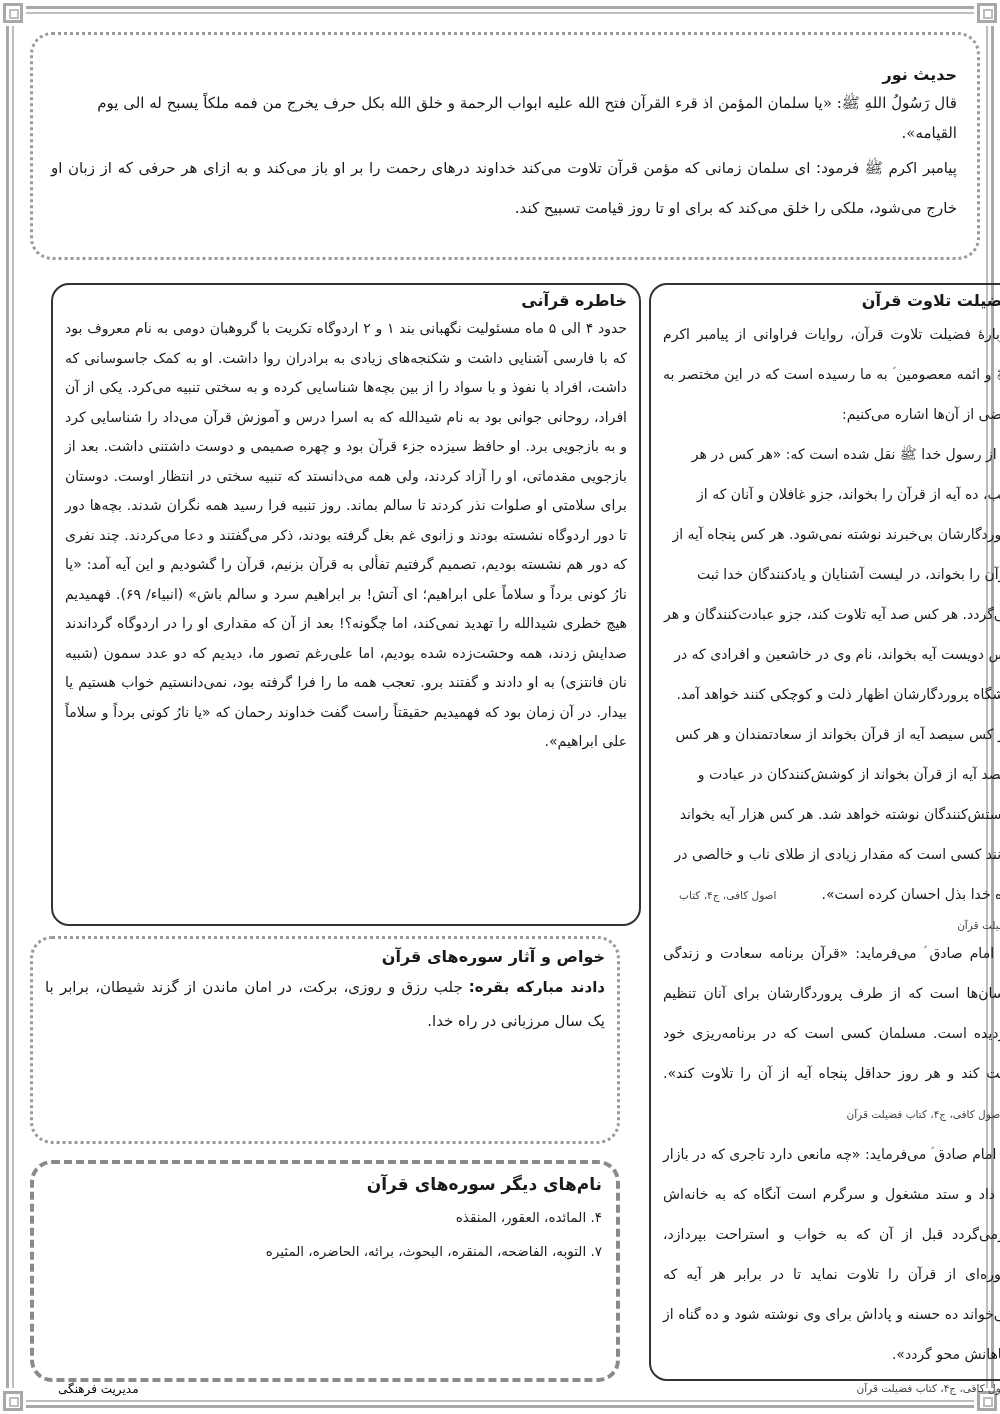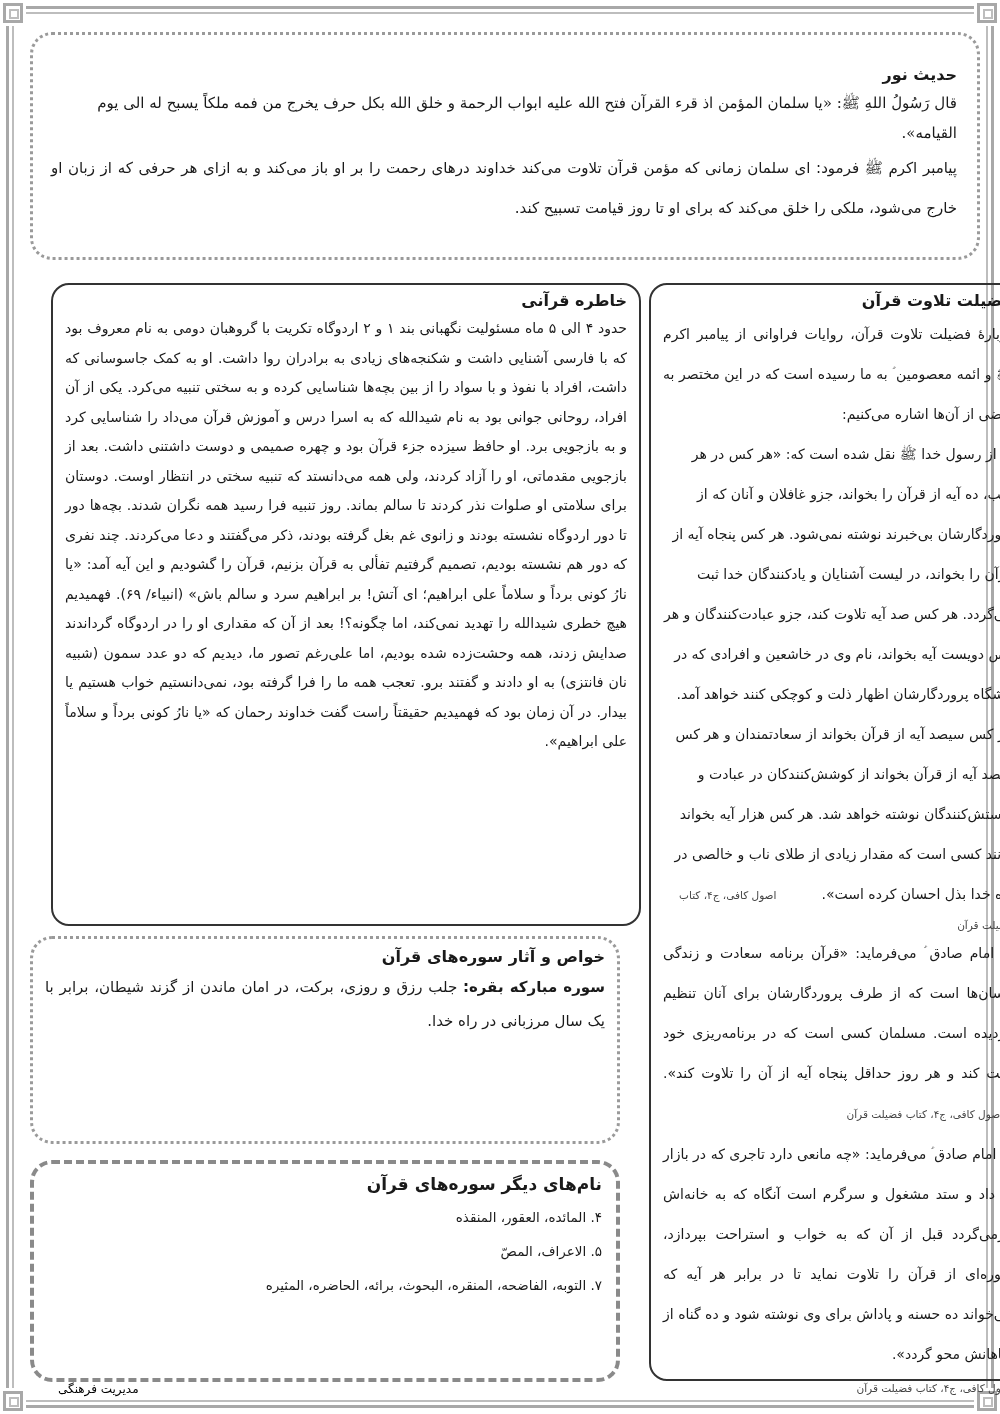--- a/index.html
+++ b/index.html
@@ -67,24 +67,23 @@
 </section>
 
 <section id="khatere" class="box box-solid">
   <div class="title">خاطره قرآنی</div>
   <div class="line" style="line-height:29.5px">حدود ۴ الی ۵ ماه مسئولیت نگهبانی بند ۱ و ۲ اردوگاه تکریت با گروهبان دومی به نام معروف بود که با فارسی آشنایی داشت و شکنجه‌های زیادی به برادران روا داشت. او به کمک جاسوسانی که داشت، افراد با نفوذ و با سواد را از بین بچه‌ها شناسایی کرده و به سختی تنبیه می‌کرد. یکی از آن افراد، روحانی جوانی بود به نام شیدالله که به اسرا درس و آموزش قرآن می‌داد را شناسایی کرد و به بازجویی برد. او حافظ سیزده جزء قرآن بود و چهره صمیمی و دوست داشتنی داشت. بعد از بازجویی مقدماتی، او را آزاد کردند، ولی همه می‌دانستد که تنبیه سختی در انتظار اوست. دوستان برای سلامتی او صلوات نذر کردند تا سالم بماند. روز تنبیه فرا رسید همه نگران شدند. بچه‌ها دور تا دور اردوگاه نشسته بودند و زانوی غم بغل گرفته بودند، ذکر می‌گفتند و دعا می‌کردند. چند نفری که دور هم نشسته بودیم، تصمیم گرفتیم تفألی به قرآن بزنیم، قرآن را گشودیم و این آیه آمد: «یا نارُ کونی برداً و سلاماً علی ابراهیم؛ ای آتش! بر ابراهیم سرد و سالم باش» (انبیاء/ ۶۹). فهمیدیم هیچ خطری شیدالله را تهدید نمی‌کند، اما چگونه؟! بعد از آن که مقداری او را در اردوگاه گرداندند صدایش زدند، همه وحشت‌زده شده بودیم، اما علی‌رغم تصور ما، دیدیم که دو عدد سمون (شبیه نان فانتزی) به او دادند و گفتند برو. تعجب همه ما را فرا گرفته بود، نمی‌دانستیم خواب هستیم یا بیدار. در آن زمان بود که فهمیدیم حقیقتاً راست گفت خداوند رحمان که «یا نارُ کونی برداً و سلاماً علی ابراهیم».</div>
 </section>
 
 <section id="khavas" class="box box-dotted">
   <div class="title">خواص و آثار سوره‌های قرآن</div>
   <div class="line" style="font-size:15px;line-height:34px">
-    <span class="bold">سوره مبارکه بقره:</span><span> جلب رزق و روزی، برکت، در امان ماندن از گزند شیطان، برابر با یک سال مرزبانی در راه خدا.</span>
+    <span class="bold">دادند مبارکه بقره:</span><span> جلب رزق و روزی، برکت، در امان ماندن از گزند شیطان، برابر با یک سال مرزبانی در راه خدا.</span>
   </div>
 </section>
 
 <section id="names" class="box box-hatched">
   <div class="title" style="font-size:17px;margin-bottom:6px">نام‌های دیگر سوره‌های قرآن</div>
   <div class="names-item">۴. المائده، العقور، المنقذه</div>
-  <div class="names-item">۵. الاعراف، المصّ</div>
   <div class="names-item">۷. التوبه، الفاضحه، المنقره، البحوث، برائه، الحاضره، المثیره</div>
 </section>
 
 <div id="footer">مدیریت فرهنگی</div>
 
 </body></html>

